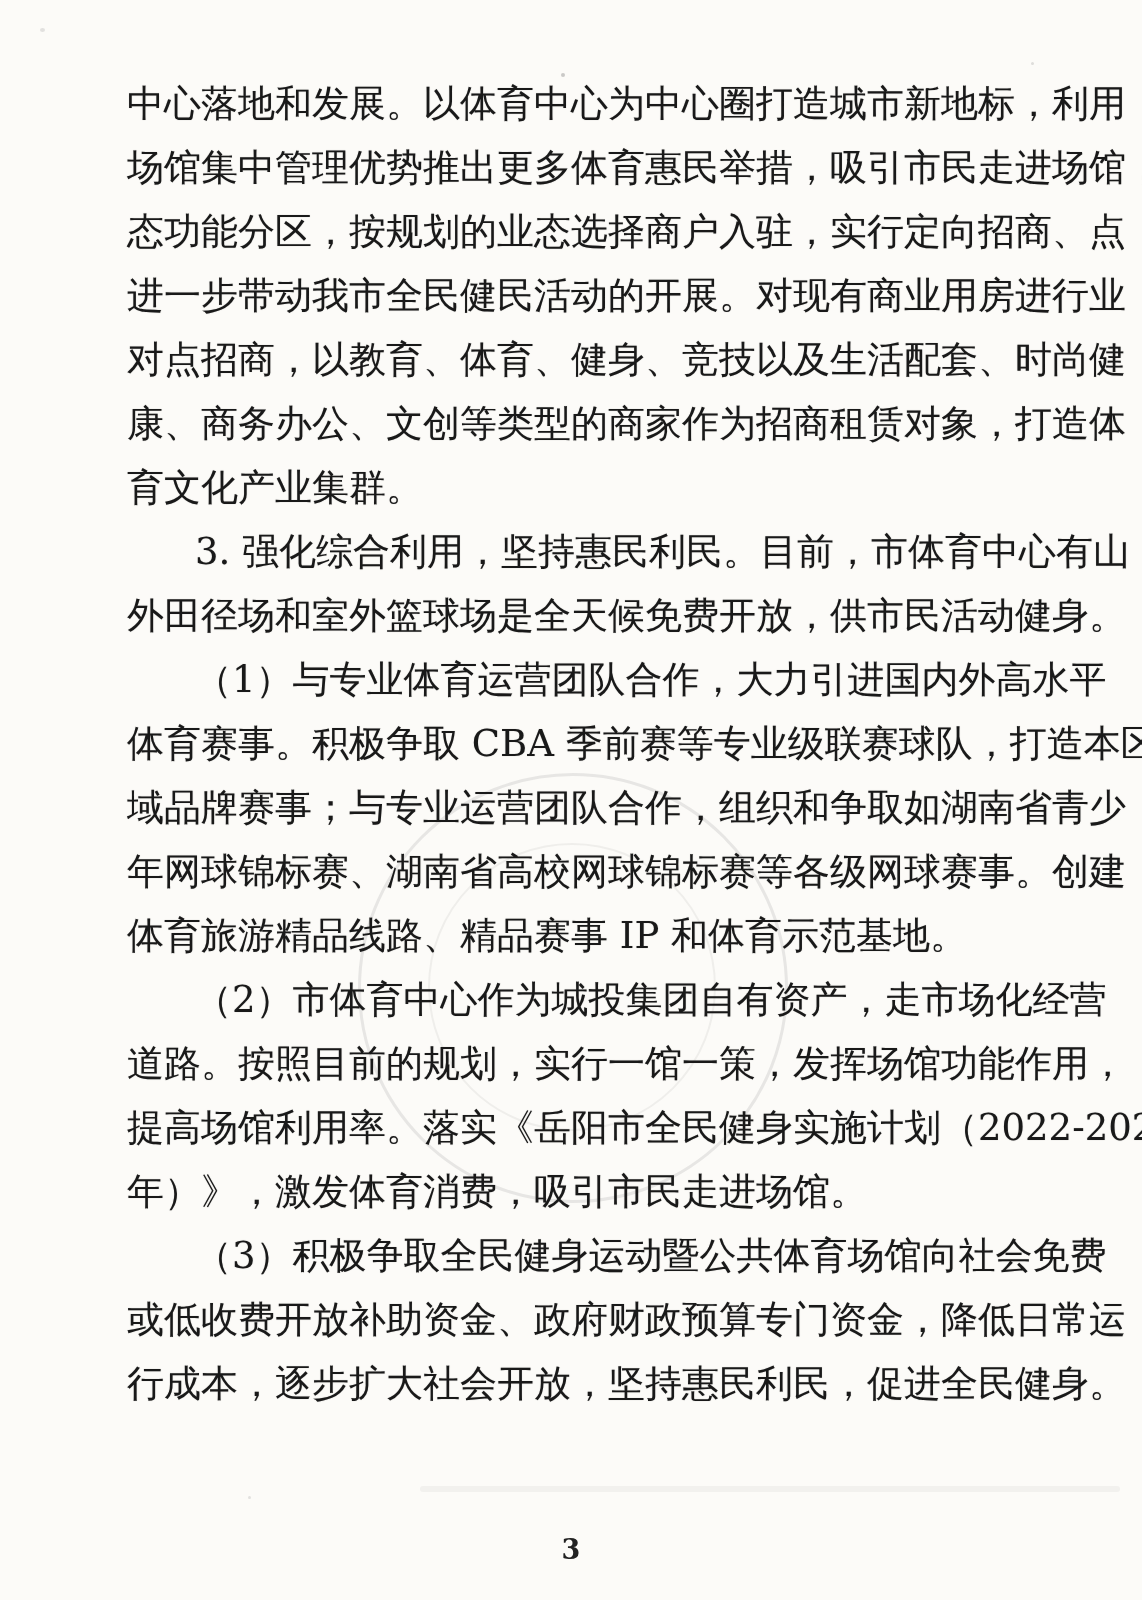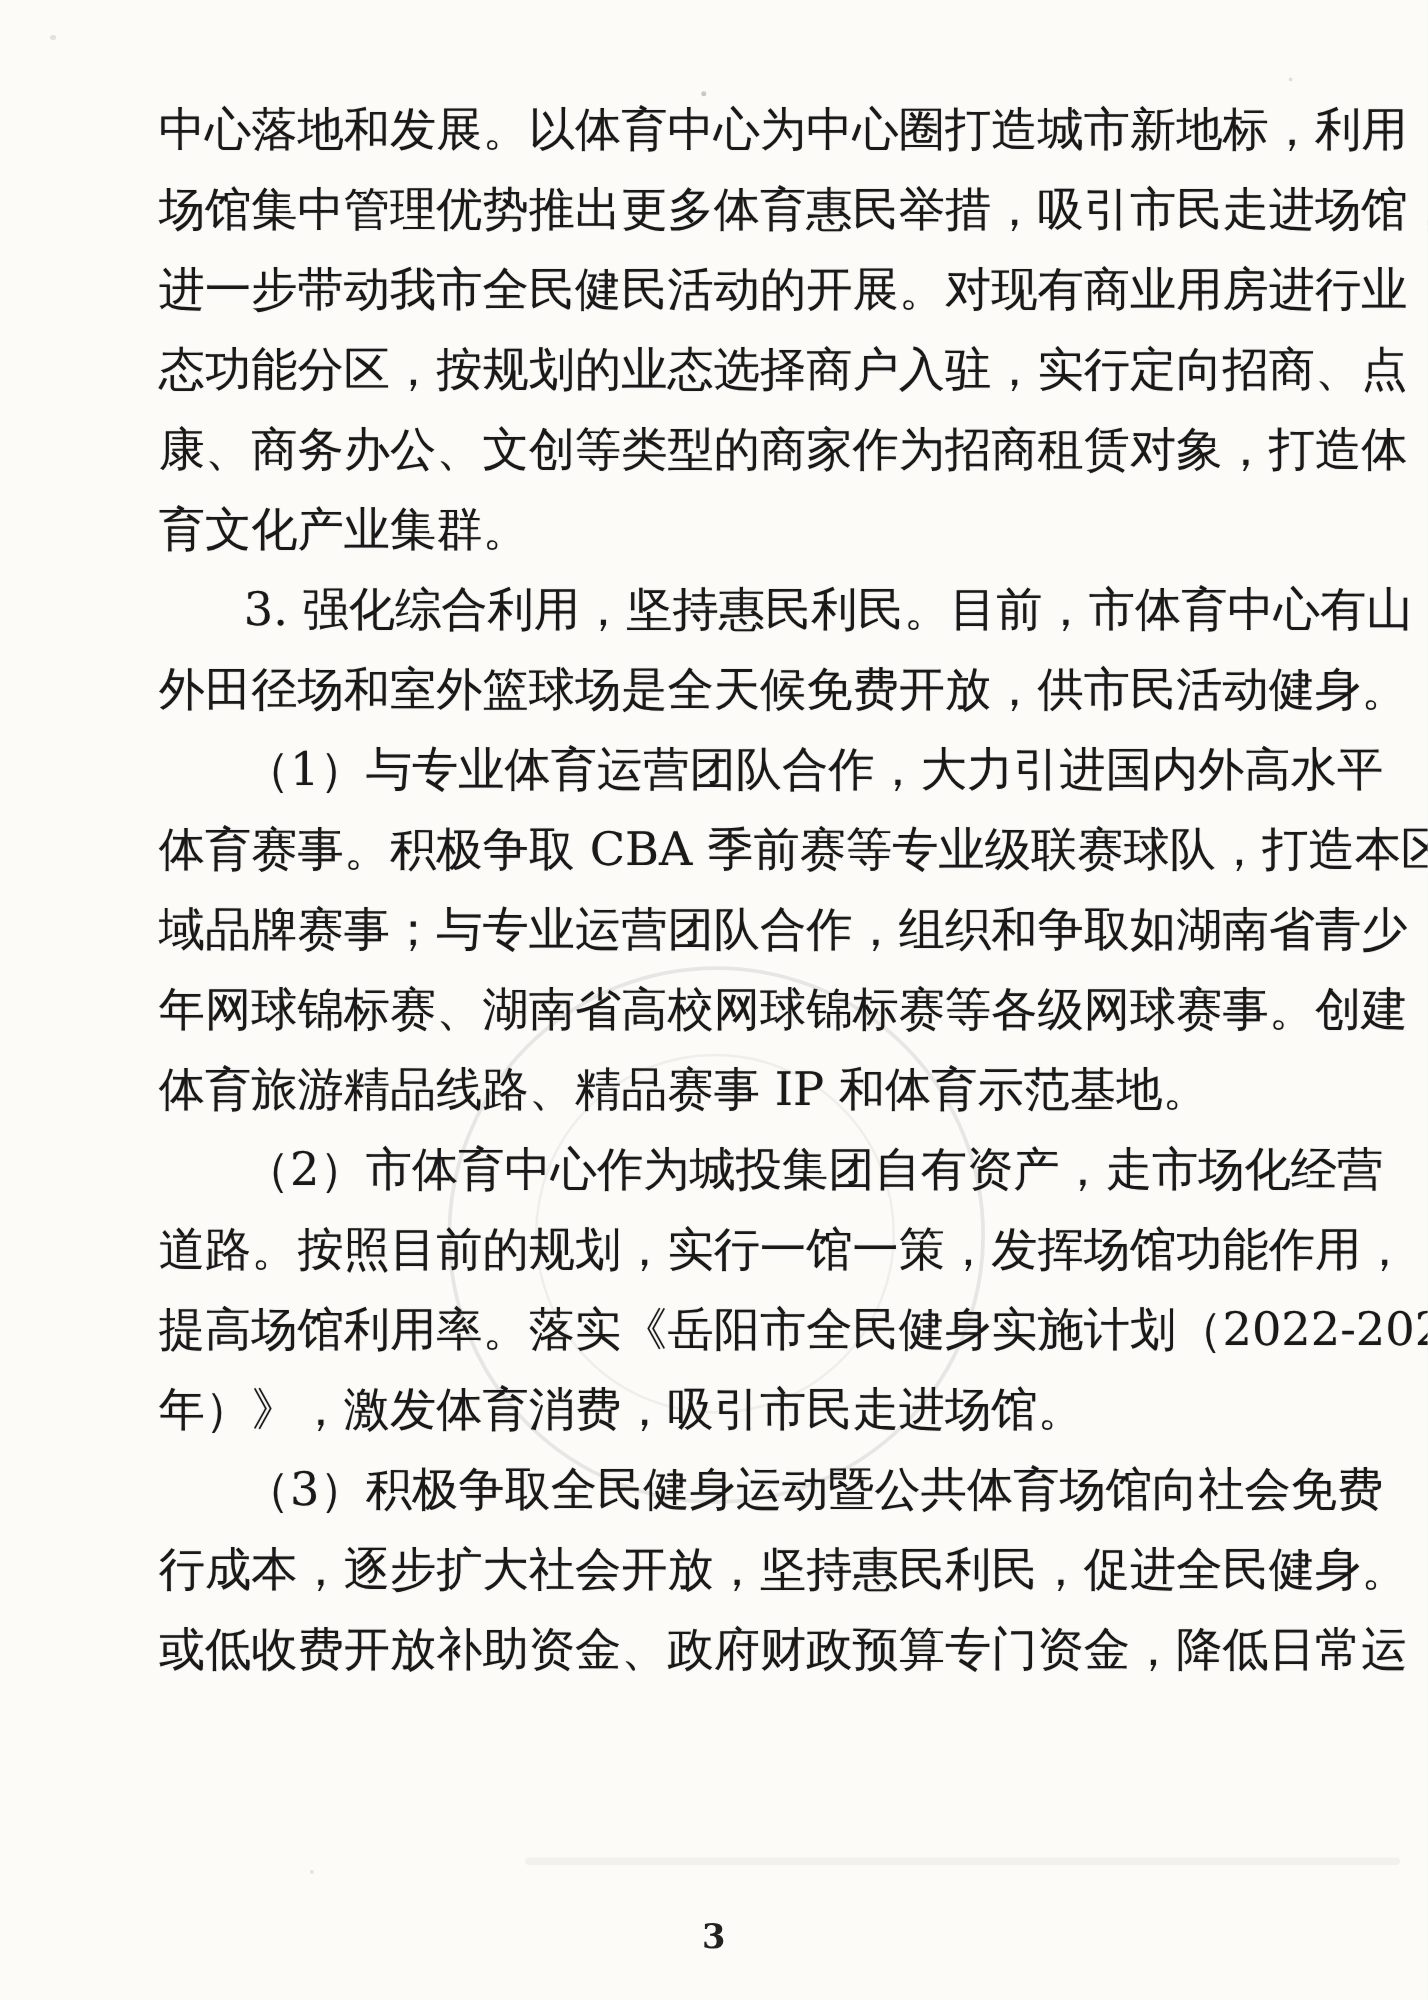--- a/index.html
+++ b/index.html
@@ -89,35 +89,36 @@
 
   <div class="speck s1"></div>
   <div class="speck s2"></div>
   <div class="speck s3"></div>
   <div class="speck s4"></div>
   <div class="smudge"></div>
 
   <div class="textblock">
       <div class="line"><span>中心落地和发展。以体育中心为中心圈打造城市新地标，利用</span></div>
       <div class="line"><span>场馆集中管理优势推出更多体育惠民举措，吸引市民走进场馆，</span></div>
+      <div class="line"><span>态功能分区，按规划的业态选择商户入驻，实行定向招商、点</span></div>
       <div class="line"><span>进一步带动我市全民健民活动的开展。对现有商业用房进行业</span></div>
-      <div class="line"><span>态功能分区，按规划的业态选择商户入驻，实行定向招商、点</span></div>
+      <div class="line"><span>对点招商，以教育、体育、健身、竞技以及生活配套、时尚健</span></div>
       <div class="line"><span>康、商务办公、文创等类型的商家作为招商租赁对象，打造体</span></div>
       <div class="line end"><span>育文化产业集群。</span></div>
       <div class="line indent"><span class="bold">3. 强化综合利用，坚持惠民利民。</span><span>目前，市体育中心有山</span></div>
       <div class="line"><span>外田径场和室外篮球场是全天候免费开放，供市民活动健身。</span></div>
       <div class="line indent"><span>（1）与专业体育运营团队合作，大力引进国内外高水平</span></div>
       <div class="line"><span>体育赛事。积极争取 CBA 季前赛等专业级联赛球队，打造本区</span></div>
       <div class="line"><span>域品牌赛事；与专业运营团队合作，组织和争取如湖南省青少</span></div>
       <div class="line"><span>年网球锦标赛、湖南省高校网球锦标赛等各级网球赛事。创建</span></div>
       <div class="line end"><span>体育旅游精品线路、精品赛事 IP 和体育示范基地。</span></div>
       <div class="line indent"><span>（2）市体育中心作为城投集团自有资产，走市场化经营</span></div>
       <div class="line"><span>道路。按照目前的规划，实行一馆一策，发挥场馆功能作用，</span></div>
       <div class="line"><span>提高场馆利用率。落实《岳阳市全民健身实施计划（2022-2025</span></div>
       <div class="line end"><span>年）》，激发体育消费，吸引市民走进场馆。</span></div>
       <div class="line indent"><span>（3）积极争取全民健身运动暨公共体育场馆向社会免费</span></div>
+      <div class="line"><span>或低收费开放补助资金、政府财政预算专门资金，降低日常运</span></div>
       <div class="line"><span>行成本，逐步扩大社会开放，坚持惠民利民，促进全民健身。</span></div>
-      <div class="line"><span>或低收费开放补助资金、政府财政预算专门资金，降低日常运</span></div>
     </div>
 
   <div class="pagenum">3</div>
 
 </div>
 
 </body></html>

